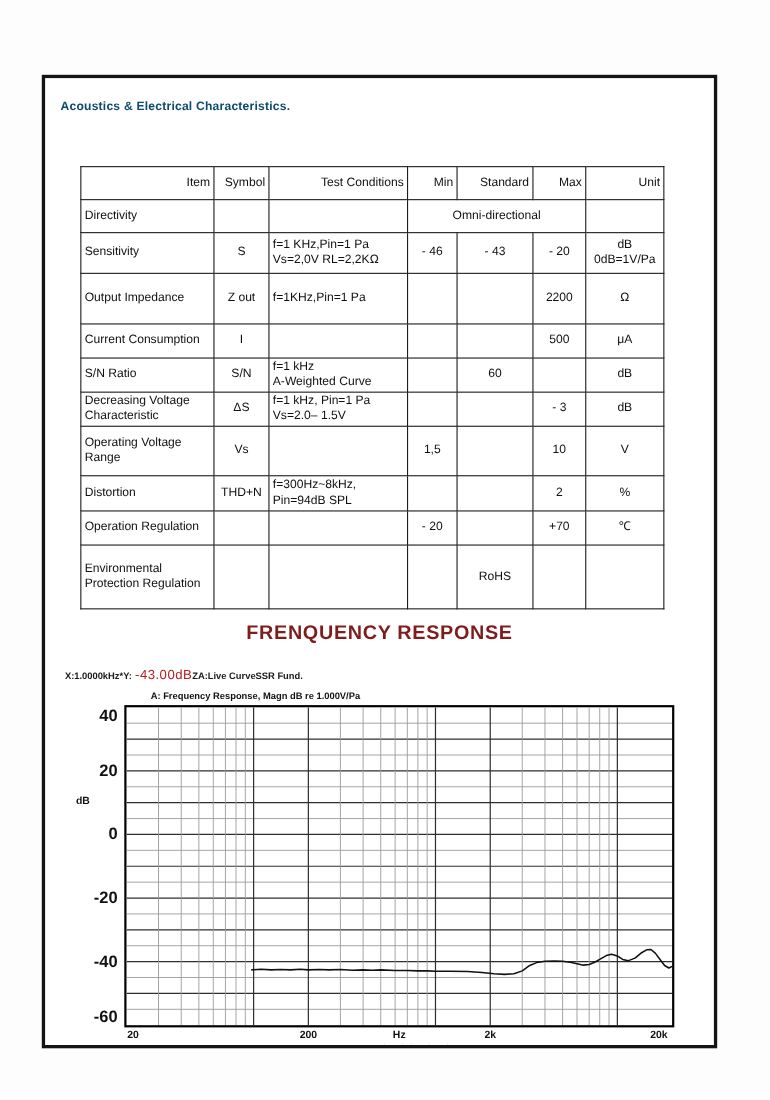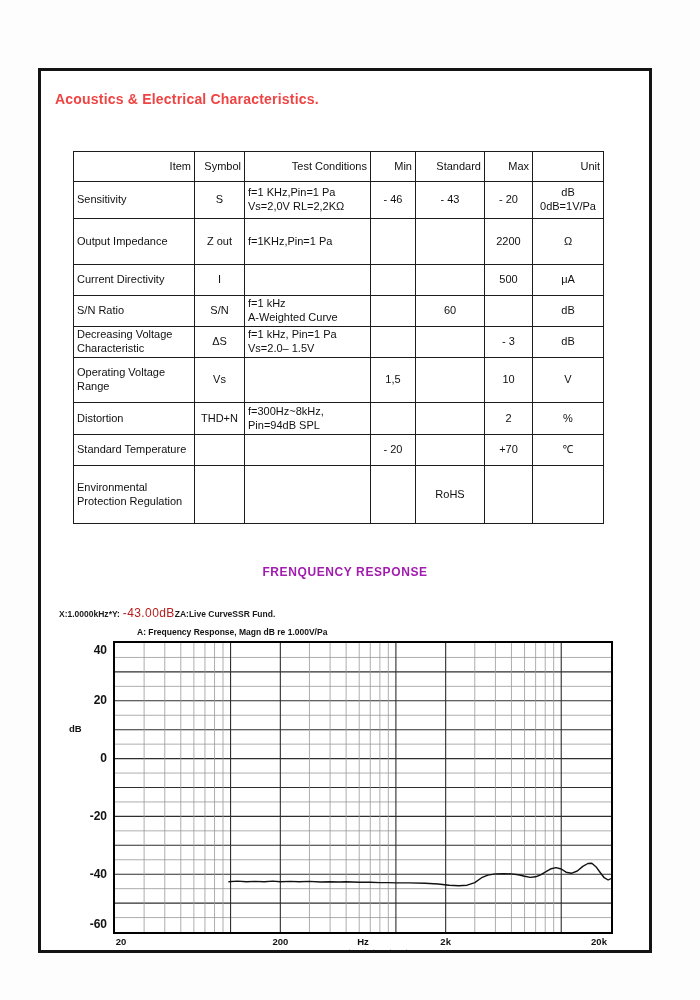--- a/index.html
+++ b/index.html
@@ -1,41 +1,41 @@
 <!DOCTYPE html>
 <html><head>
 <meta charset="utf-8">
 <style>
   html,body{margin:0;padding:0;}
   body{width:700px;height:1000px;background:#fdfdfd;position:relative;
        font-family:"Liberation Sans",sans-serif;color:#111;overflow:hidden;}
   .frame{position:absolute;left:38px;top:68px;width:614px;height:885px;
          border:3px solid #141414;box-sizing:border-box;background:#fff;}
-  .doc-title{position:absolute;left:14px;top:20px;font-size:14px;font-weight:bold;
-             letter-spacing:.2px;color:#ef4444;}
+  .doc-title{position:absolute;left:14px;top:20px;font-size:11px;font-weight:bold;
+             letter-spacing:.2px;color:#0c4a6e;}
   table.spec{position:absolute;left:32px;top:80px;width:530px;border-collapse:collapse;
              table-layout:fixed;}
   .spec th,.spec td{border:1px solid #1c1c1c;font-size:11px;color:#101010;
                     padding:1px 3px;vertical-align:middle;line-height:1.25;}
   .spec th{font-weight:normal;text-align:right;height:27px;}
   .spec td.c{text-align:center;}
   .spec td.l{text-align:left;}
   .pre{white-space:pre-line;}
   .chart-heading{position:absolute;left:0;top:494px;width:100%;text-align:center;
-                 font-size:12px;font-weight:bold;letter-spacing:.6px;color:#a21caf;}
+                 font-size:18px;font-weight:bold;letter-spacing:.6px;color:#7f1d1d;}
   .status{position:absolute;left:18px;top:535px;display:flex;align-items:baseline;
           font-size:8.5px;font-weight:bold;color:#1a1a1a;}
   .status .ypair{display:flex;gap:3px;align-items:baseline;}
   .status .yval{font-size:12px;font-weight:normal;letter-spacing:.4px;color:#b91c1c;}
   .plot-label{position:absolute;left:96px;top:556px;font-size:8.5px;font-weight:bold;color:#111;}
   .plot{position:absolute;left:72px;top:570px;width:496px;height:289px;
         border:2px solid #000;background:#fff;}
   .plot svg{display:block;}
   .ylabels{position:absolute;left:22px;top:572px;width:44px;height:289px;}
-  .ylabels div{position:absolute;width:100%;text-align:right;font-size:12px;
+  .ylabels div{position:absolute;width:100%;text-align:right;font-size:15px;
                font-weight:bold;line-height:11px;}
   .ydb{position:absolute;left:28px;top:652px;font-size:9.5px;font-weight:bold;}
   .xlabels{position:absolute;left:74px;top:865px;width:496px;height:12px;}
   .xlabels div{position:absolute;transform:translateX(-50%);font-size:9.5px;
                font-weight:bold;white-space:nowrap;}
   .smudge{position:absolute;left:255px;top:875px;width:170px;text-align:center;
           font-size:7px;color:#bdbdbd;letter-spacing:6px;}
 </style>
 </head>
 <body>
@@ -59,20 +59,27 @@
         <th>Item</th>
         <th>Symbol</th>
         <th>Test Conditions</th>
         <th>Min</th>
         <th>Standard</th>
         <th>Max</th>
         <th>Unit</th>
       </tr>
     </thead>
     <tbody>
+        <tr style="height: 30px;">
+          <td class="l pre">Directivity</td>
+          <td class="c"></td>
+          <td class="l"></td>
+          <td class="c pre" colspan="3">Omni-directional</td>
+          <td class="c"></td>
+        </tr>
         <tr style="height: 37px;">
           <td class="l pre">Sensitivity</td>
           <td class="c pre">S</td>
           <td class="l pre">f=1 KHz,Pin=1 Pa
 Vs=2,0V RL=2,2KΩ</td>
           <td class="c pre">- 46</td>
           <td class="c pre">- 43</td>
           <td class="c pre">- 20</td>
           <td class="c pre">dB
 0dB=1V/Pa</td>
@@ -80,21 +87,21 @@
         <tr style="height: 46px;">
           <td class="l pre">Output Impedance</td>
           <td class="c pre">Z out</td>
           <td class="l pre">f=1KHz,Pin=1 Pa</td>
           <td class="c"></td>
           <td class="c"></td>
           <td class="c pre">2200</td>
           <td class="c pre">Ω</td>
         </tr>
         <tr style="height: 31px;">
-          <td class="l pre">Current Directivity</td>
+          <td class="l pre">Current Consumption</td>
           <td class="c pre">I</td>
           <td class="l"></td>
           <td class="c"></td>
           <td class="c"></td>
           <td class="c pre">500</td>
           <td class="c pre">μA</td>
         </tr>
         <tr style="height: 31px;">
           <td class="l pre">S/N Ratio</td>
           <td class="c pre">S/N</td>
@@ -128,21 +135,21 @@
           <td class="l pre">Distortion</td>
           <td class="c pre">THD+N</td>
           <td class="l pre">f=300Hz~8kHz,
 Pin=94dB SPL</td>
           <td class="c"></td>
           <td class="c"></td>
           <td class="c pre">2</td>
           <td class="c pre">%</td>
         </tr>
         <tr style="height: 31px;">
-          <td class="l pre">Standard Temperature</td>
+          <td class="l pre">Operation Regulation</td>
           <td class="c"></td>
           <td class="l"></td>
           <td class="c pre">- 20</td>
           <td class="c"></td>
           <td class="c pre">+70</td>
           <td class="c pre">℃</td>
         </tr>
         <tr style="height: 58px;">
           <td class="l pre">Environmental Protection Regulation</td>
           <td class="c"></td>

